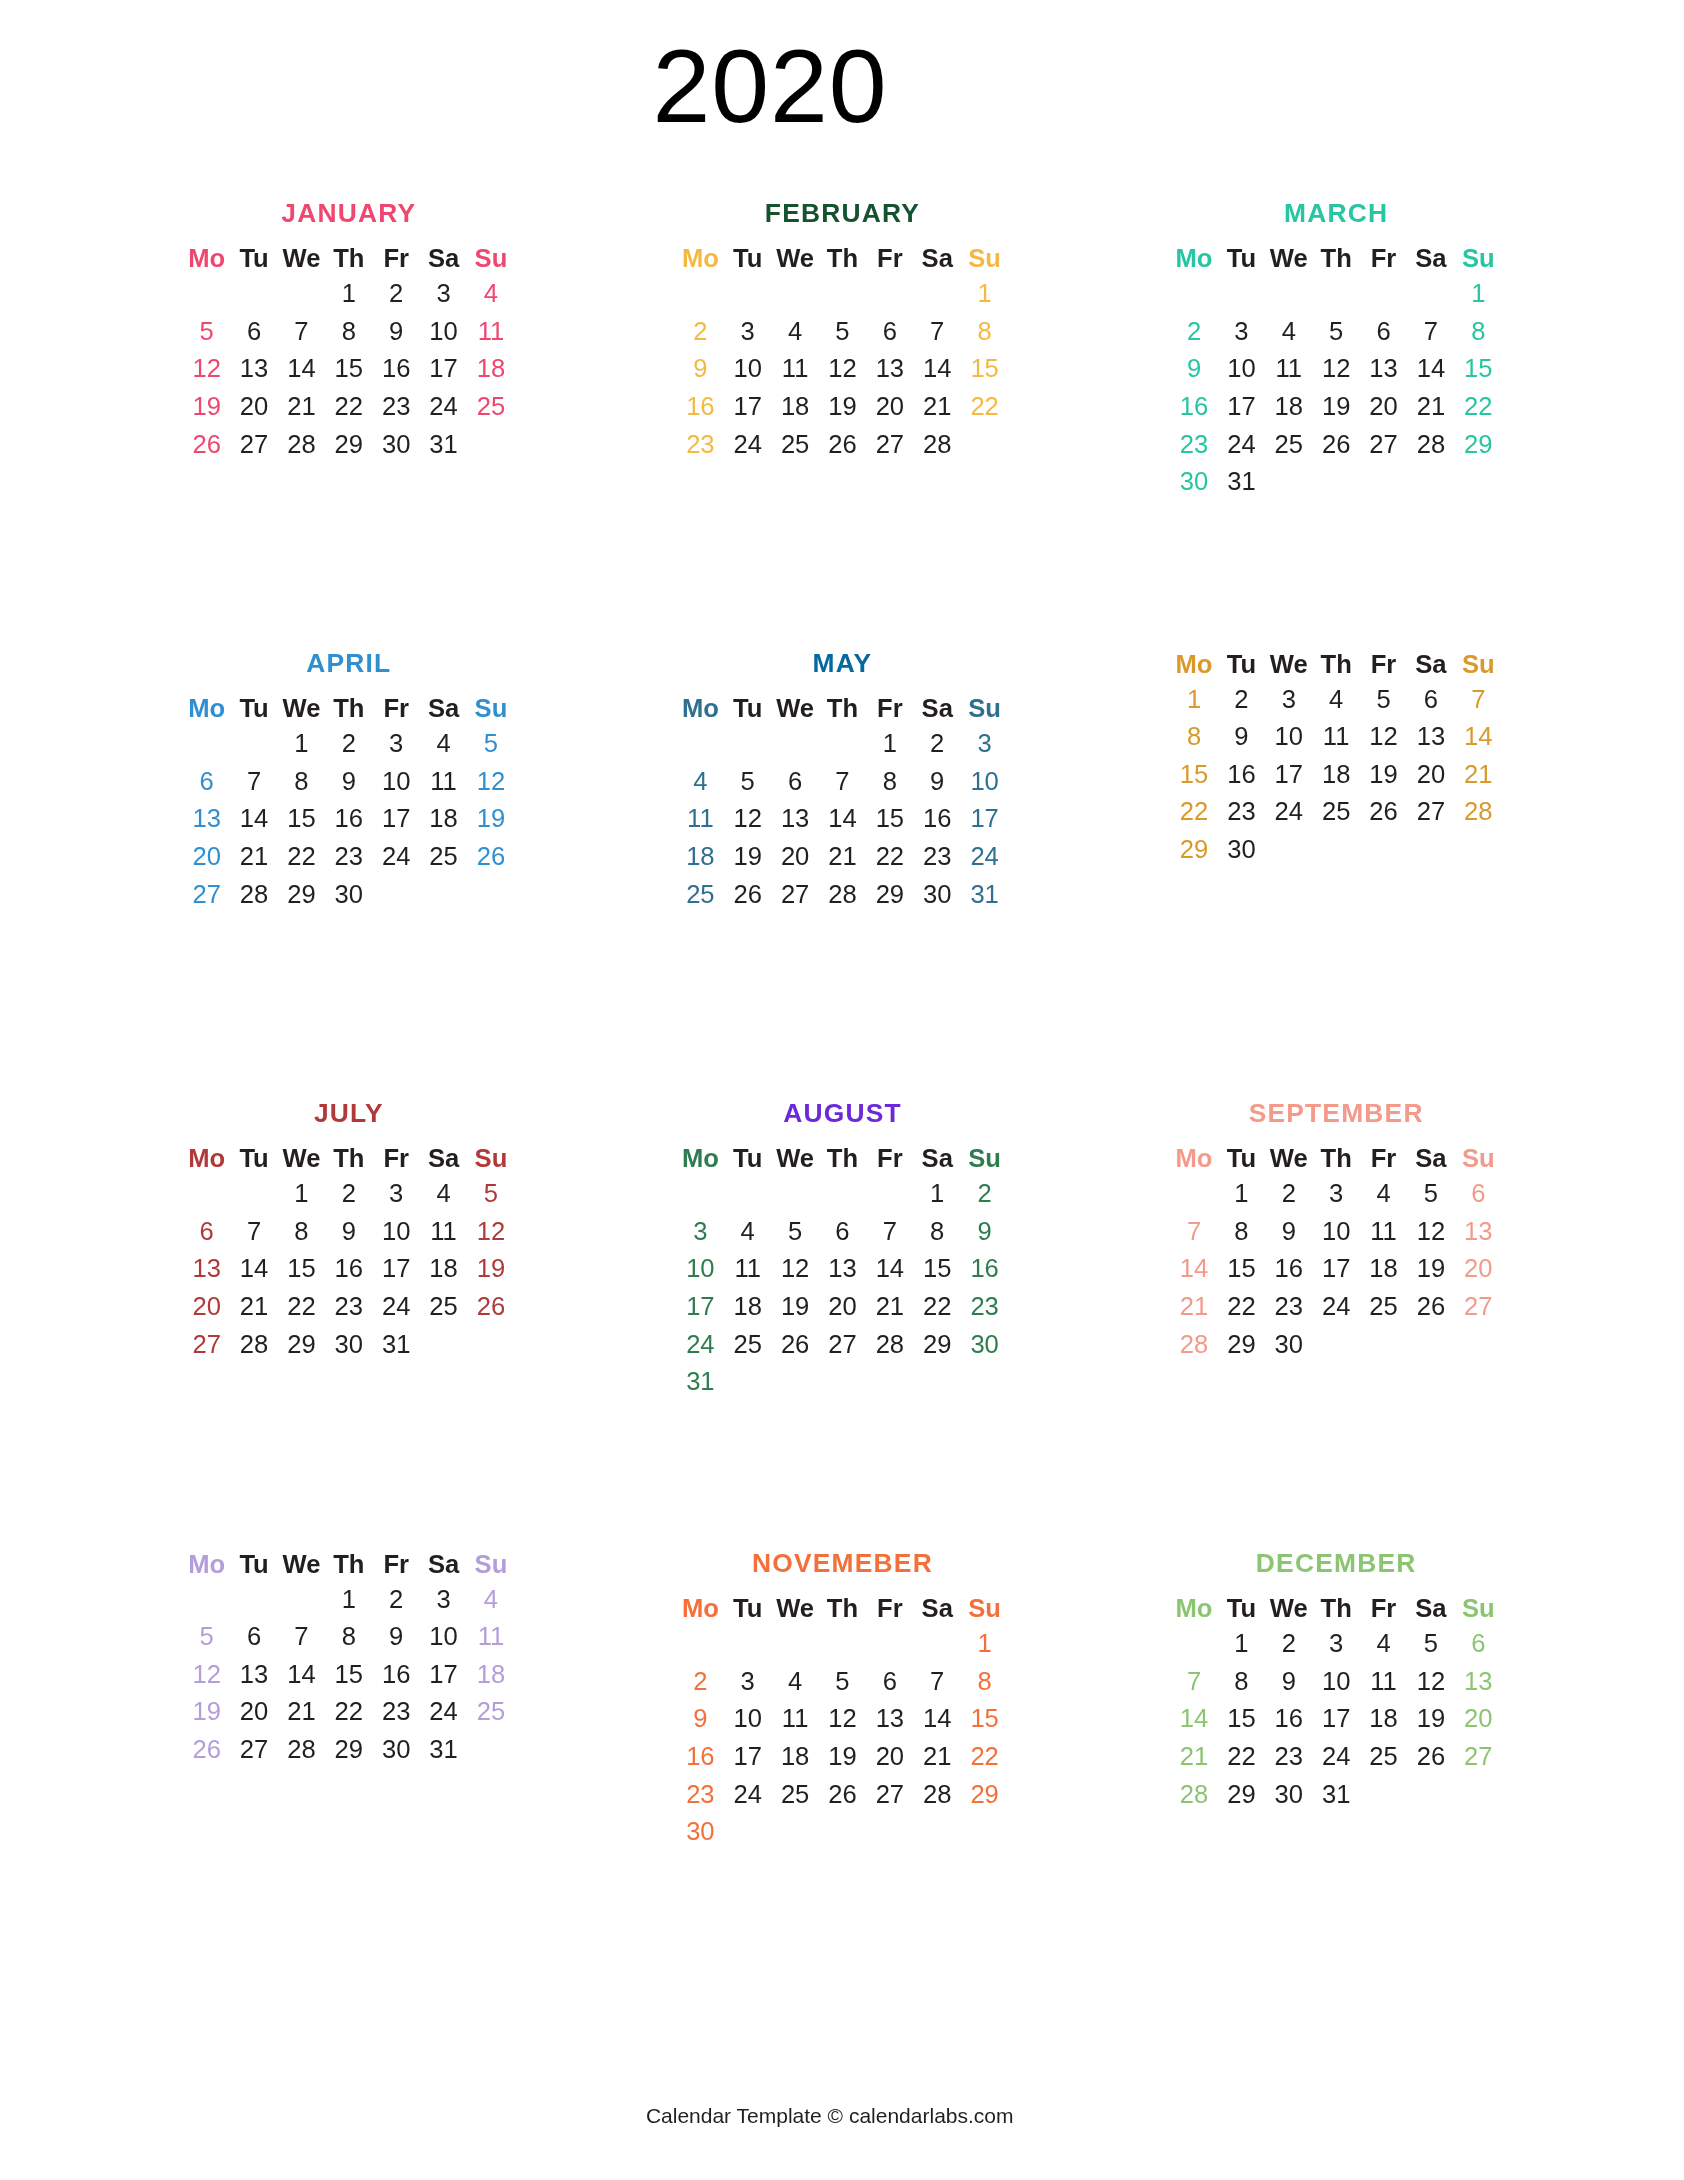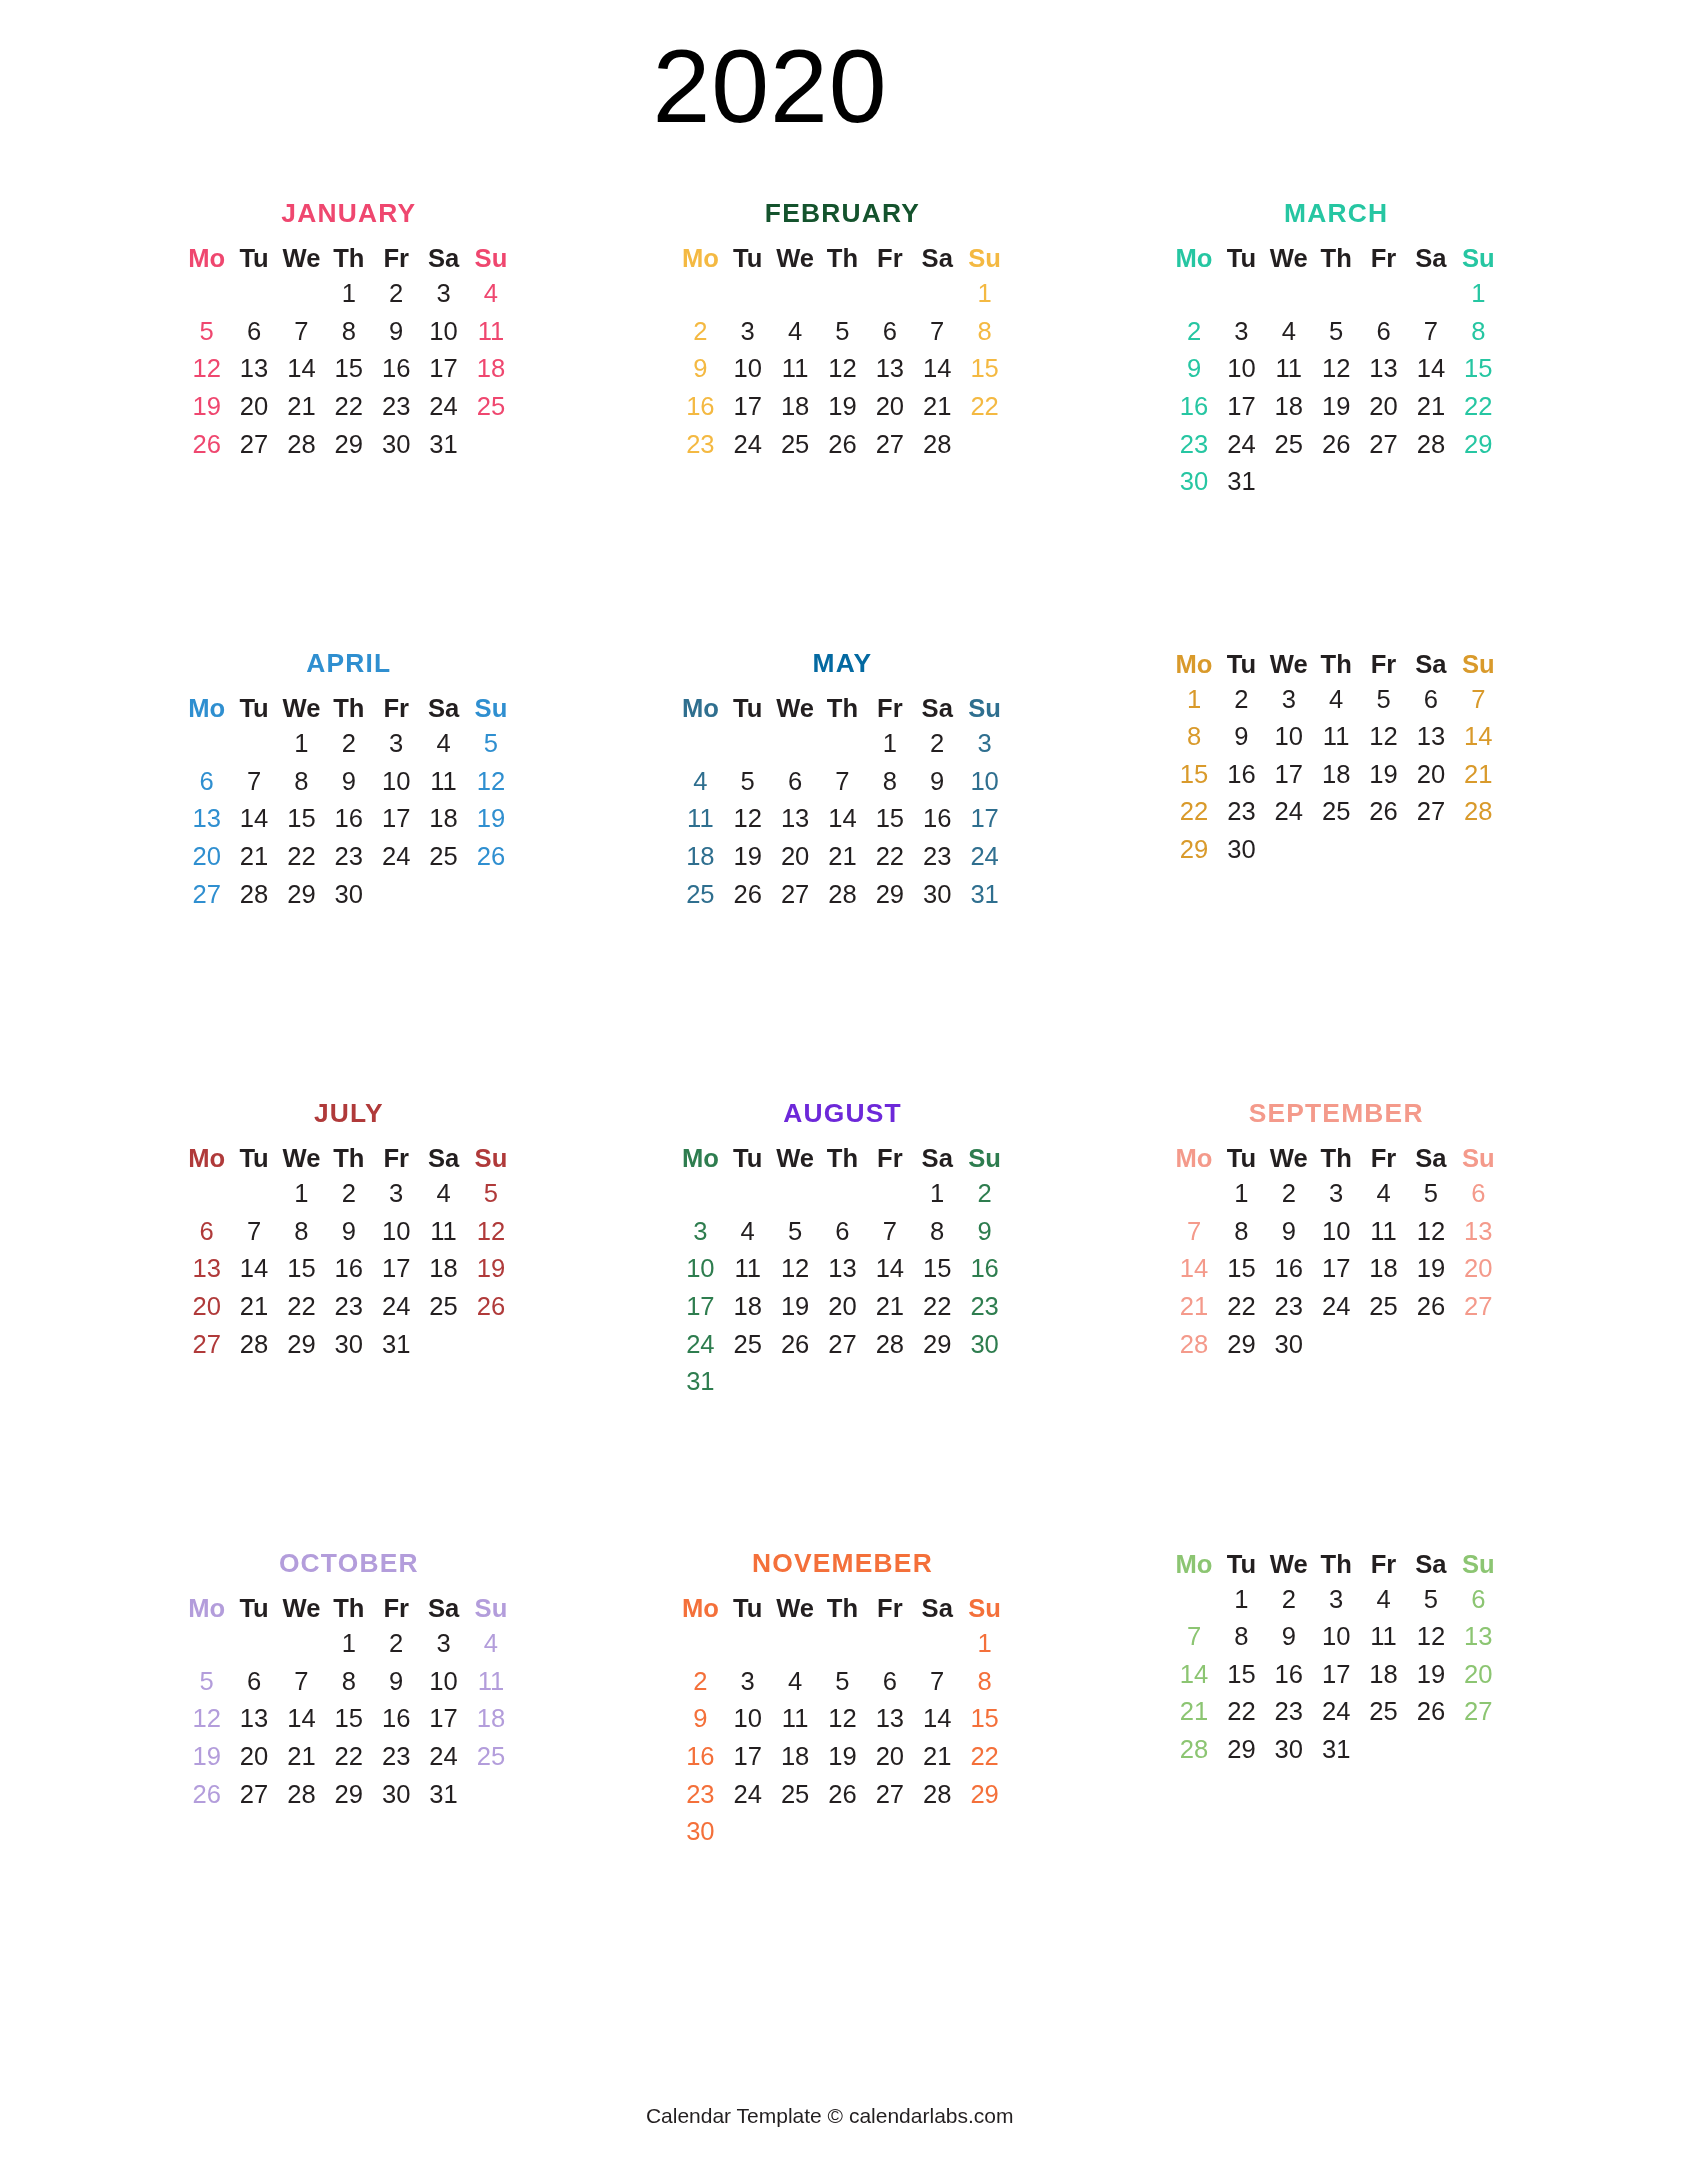--- a/index.html
+++ b/index.html
@@ -673,21 +673,20 @@
               <td>30</td>
               <td></td>
               <td></td>
               <td></td>
               <td></td>
             </tr>
           </tbody>
         </table>
       </div>
       <div class="month">
-        <div class="month-name" style="color: rgb(179, 157, 219);">OCTOBER</div>
         <table class="cal">
           <thead>
             <tr>
               <th style="color: rgb(179, 157, 219);">Mo</th>
               <th>Tu</th>
               <th>We</th>
               <th>Th</th>
               <th>Fr</th>
               <th>Sa</th>
               <th style="color: rgb(179, 157, 219);">Su</th>
@@ -808,20 +807,21 @@
               <td></td>
               <td></td>
               <td></td>
               <td></td>
               <td></td>
             </tr>
           </tbody>
         </table>
       </div>
       <div class="month">
+        <div class="month-name" style="color: rgb(140, 197, 114);">DECEMBER</div>
         <table class="cal">
           <thead>
             <tr>
               <th style="color: rgb(140, 197, 114);">Mo</th>
               <th>Tu</th>
               <th>We</th>
               <th>Th</th>
               <th>Fr</th>
               <th>Sa</th>
               <th style="color: rgb(140, 197, 114);">Su</th>

